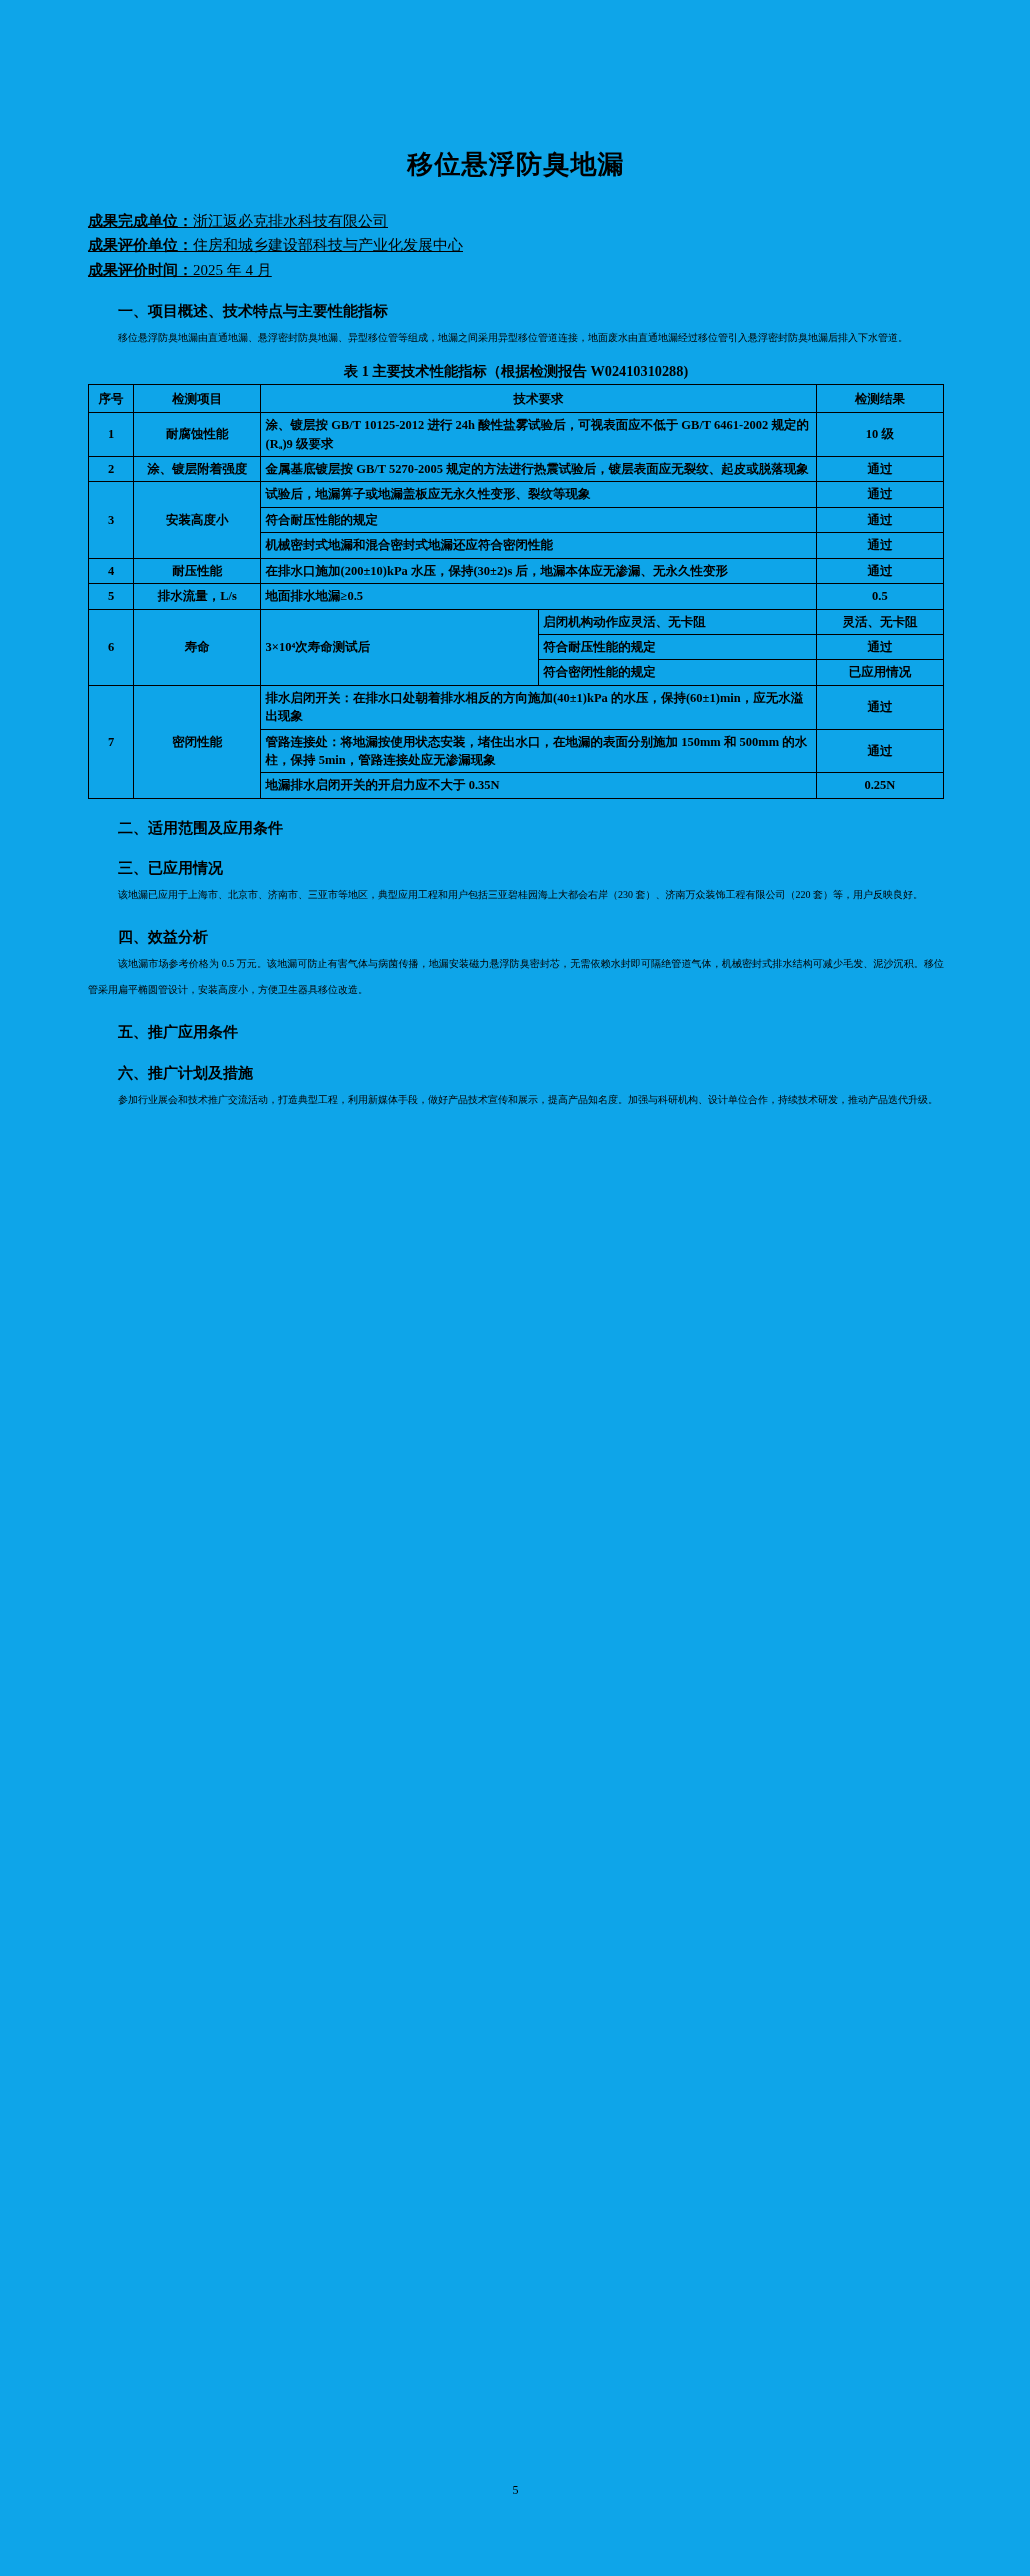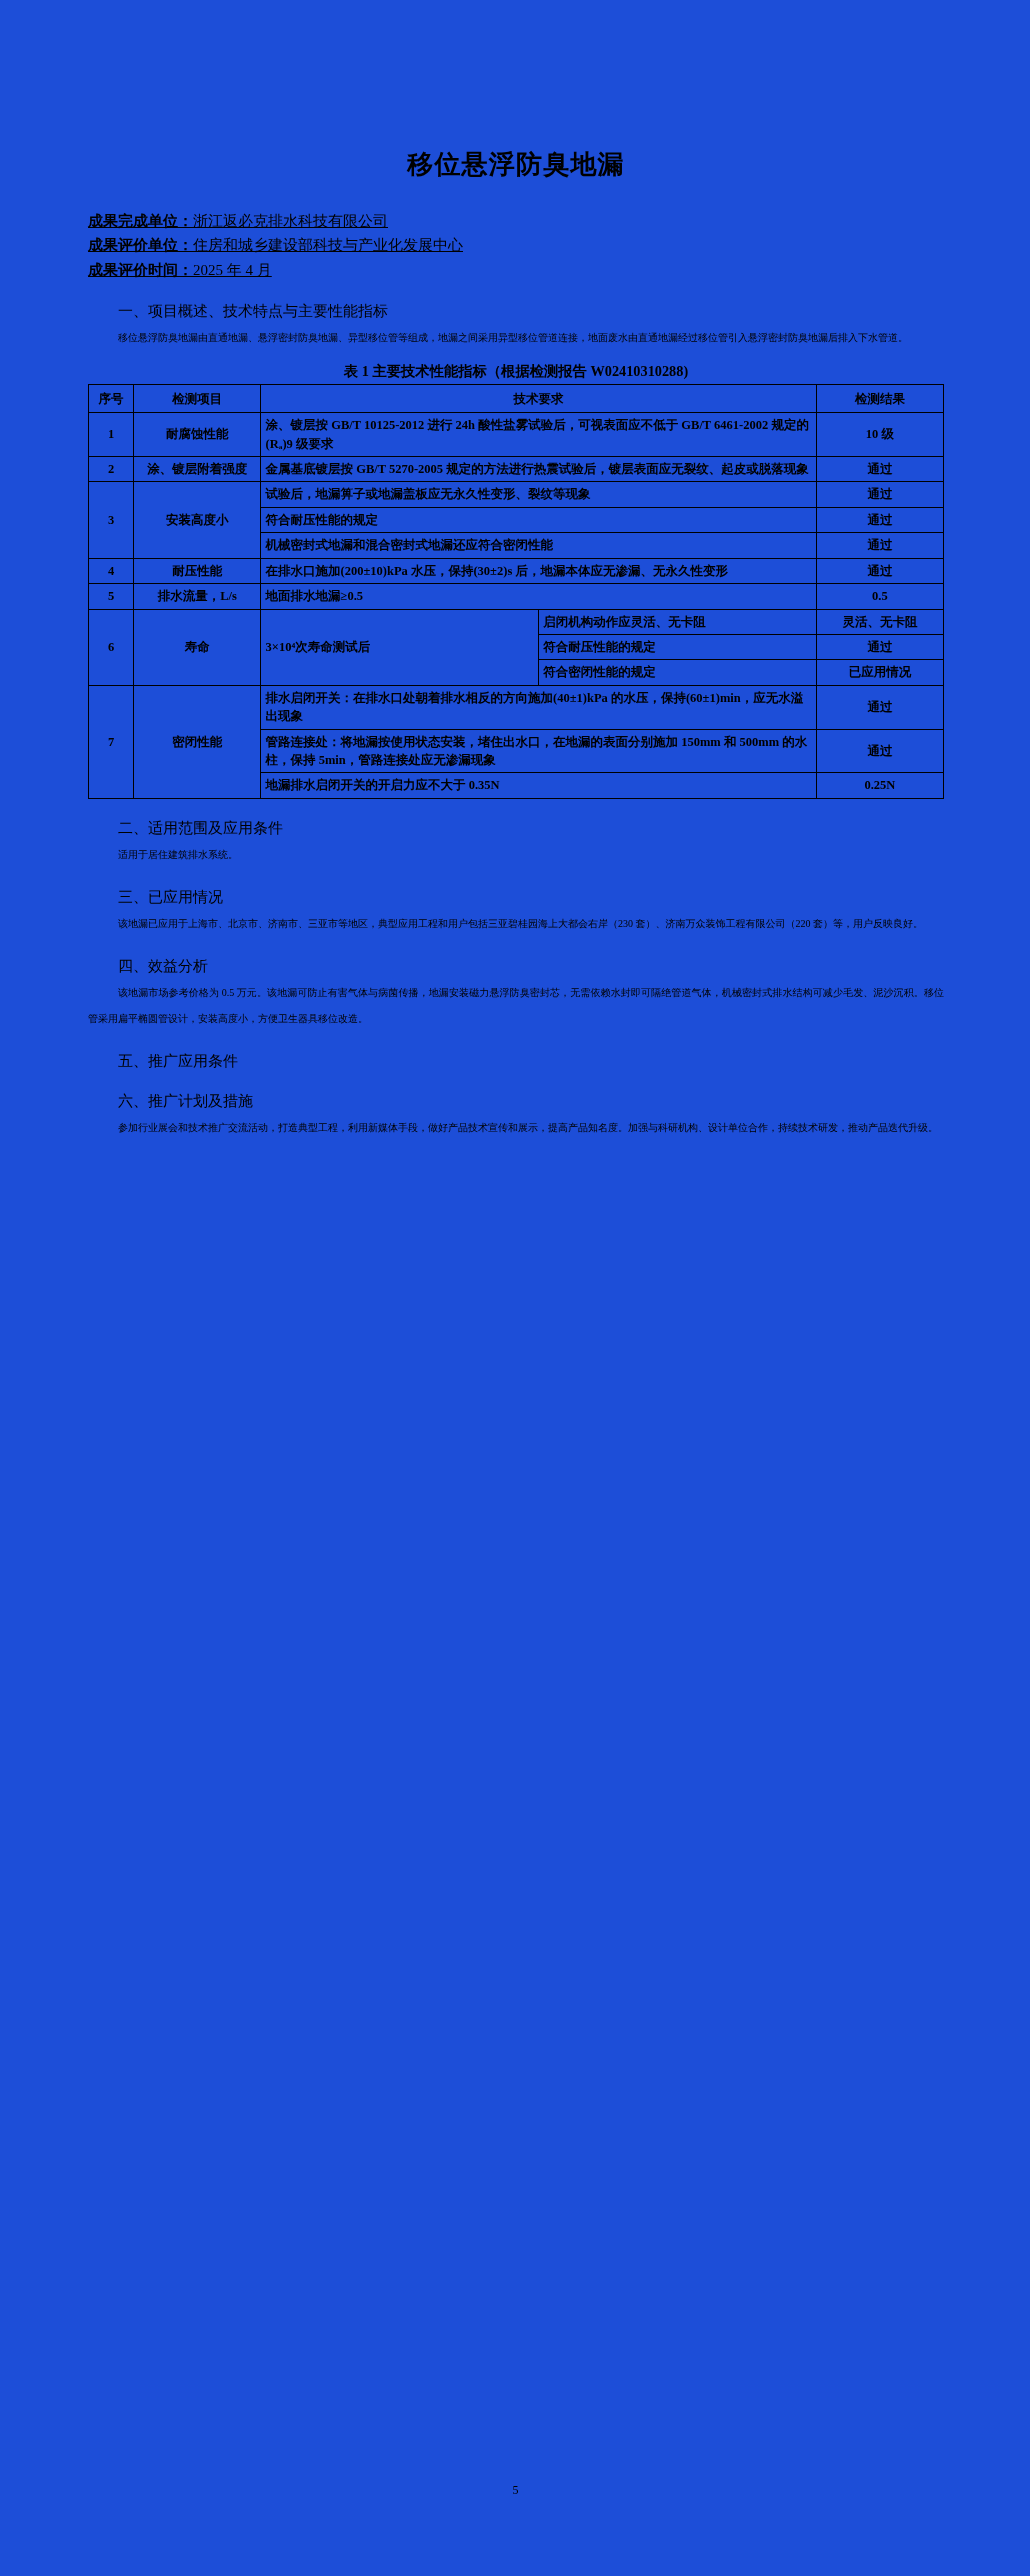--- a/index.html
+++ b/index.html
@@ -9,21 +9,21 @@
   }
   body {
     font-family: "Liberation Serif", "DejaVu Serif", serif;
     color: #000000;
   }
   .page {
     position: relative;
     width: 1031px;
     height: 2576px;
     margin: 0 auto;
-    background: #1d4ed8;
+    background: #0ea5e9;
     box-sizing: border-box;
     padding: 0;
     overflow: hidden;
   }
   .content {
     position: absolute;
     left: 88px;
     top: 0;
     width: 856px;
   }
@@ -53,21 +53,21 @@
   .meta-label {
     font-weight: bold;
   }
   .meta-value {
     font-weight: normal;
   }
 
   
   .sec-head {
     font-size: 15px;
-    font-weight: normal;
+    font-weight: bold;
     line-height: 22.6px;
     margin-top: 18px;
     text-indent: 30px;
   }
 
   
   .para {
     font-size: 10px;
     line-height: 26px;
     text-indent: 30px;
@@ -231,21 +231,20 @@
         </tr>
         <tr>
           <td class="c-req botline" colspan="2">地漏排水启闭开关的开启力应不大于 0.35N</td>
           <td class="c-res botline">0.25N</td>
         </tr>
 
       </tbody>
     </table>
 
     <div class="sec-head">二、适用范围及应用条件</div>
-    <p class="para">适用于居住建筑排水系统。</p>
 
     <div class="sec-head">三、已应用情况</div>
     <p class="para">该地漏已应用于上海市、北京市、济南市、三亚市等地区，典型应用工程和用户包括三亚碧桂园海上大都会右岸（230 套）、济南万众装饰工程有限公司（220 套）等，用户反映良好。</p>
 
     <div class="sec-head">四、效益分析</div>
     <p class="para">该地漏市场参考价格为 0.5 万元。该地漏可防止有害气体与病菌传播，地漏安装磁力悬浮防臭密封芯，无需依赖水封即可隔绝管道气体，机械密封式排水结构可减少毛发、泥沙沉积。移位管采用扁平椭圆管设计，安装高度小，方便卫生器具移位改造。</p>
 
     <div class="sec-head">五、推广应用条件</div>
 
     <div class="sec-head">六、推广计划及措施</div>

